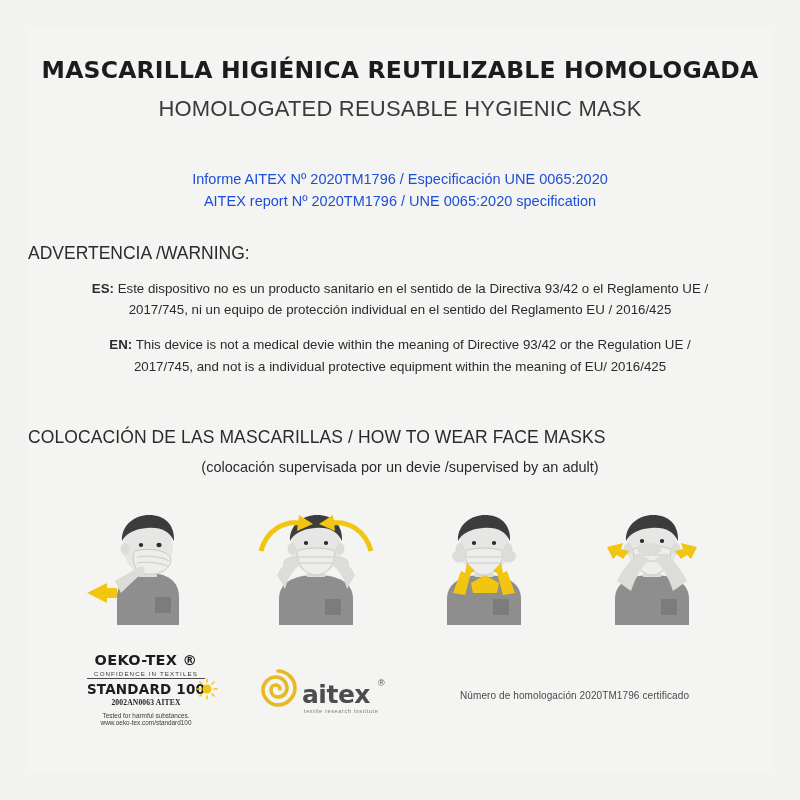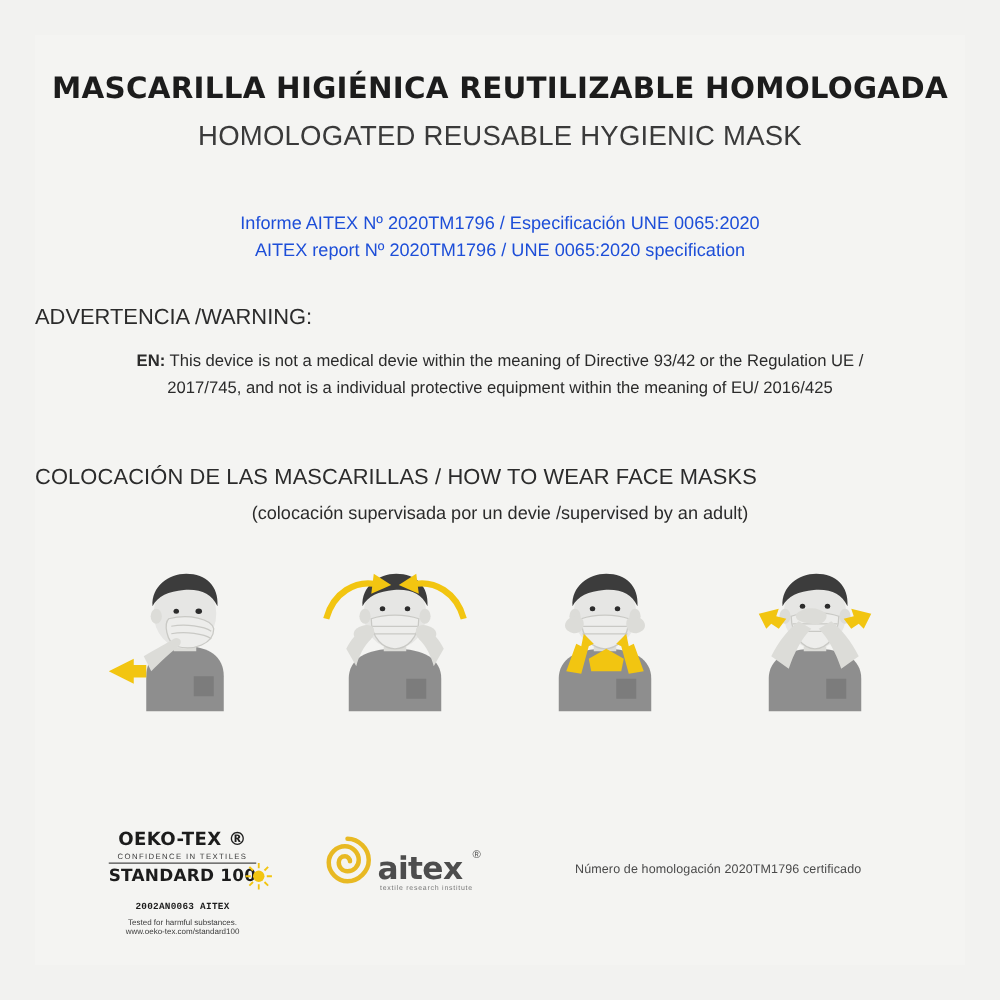--- a/index.html
+++ b/index.html
@@ -119,21 +119,21 @@
   .footer {
     position: absolute;
     left: 0;
     right: 0;
     bottom: 30px;
     height: 90px;
   }
   .oeko {
     position: absolute;
     left: 38px;
-    top: 12px;
+    top: 0;
     width: 160px;
     text-align: center;
     color: #1c1c1c;
   }
   .oeko-title {
     font-family: "DejaVu Sans", sans-serif;
     font-weight: bold;
     font-size: 14.5px;
     letter-spacing: 0.3px;
   }
@@ -147,25 +147,25 @@
     font-family: "DejaVu Sans", sans-serif;
     font-weight: bold;
     font-size: 13.5px;
     letter-spacing: 0.2px;
     margin-top: 1px;
     border-top: 1px solid #4a4a4a;
     padding-top: 2px;
     display: inline-block;
   }
   .oeko-code {
-    font-family: Liberation Mono, monospace;
+    font-family: Liberation Serif, serif;
     font-weight: bold;
     font-size: 7.5px;
     letter-spacing: 0.2px;
-    margin-top: 12px;
+    margin-top: 0;
   }
   .oeko-foot1 {
     font-size: 6.4px;
     margin-top: 5px;
     color: #3a3a3a;
   }
   .oeko-foot2 {
     font-size: 6.4px;
     color: #3a3a3a;
   }
@@ -237,20 +237,21 @@
       <div class="title-sub">HOMOLOGATED REUSABLE HYGIENIC MASK</div>
     </div>
 
     <div class="report">
       <div class="line">Informe AITEX Nº 2020TM1796 / Especificación UNE 0065:2020</div>
       <div class="line">AITEX report Nº 2020TM1796 / UNE 0065:2020 specification</div>
     </div>
 
     <div class="warning-head">ADVERTENCIA /WARNING:</div>
     <div class="warn-block">
+      <p class="warn-para"><span class="warn-lang">ES:</span><span> Este dispositivo no es un producto sanitario en el sentido de la Directiva 93/42 o el Reglamento UE / 2017/745, ni un equipo de protección individual en el sentido del Reglamento EU / 2016/425</span></p>
       <p class="warn-para"><span class="warn-lang">EN:</span><span> This device is not a medical devie within the meaning of Directive 93/42 or the Regulation UE / 2017/745, and not is a individual protective equipment within the meaning of  EU/ 2016/425</span></p>
     </div>
 
     <div class="howto-head">COLOCACIÓN DE LAS MASCARILLAS / HOW TO WEAR FACE MASKS</div>
     <div class="howto-sub">(colocación supervisada por un devie /supervised by an adult)</div>
 
     <div class="figures">
 
       <div class="figure">
         <svg viewBox="0 0 150 130" width="150" height="130">

